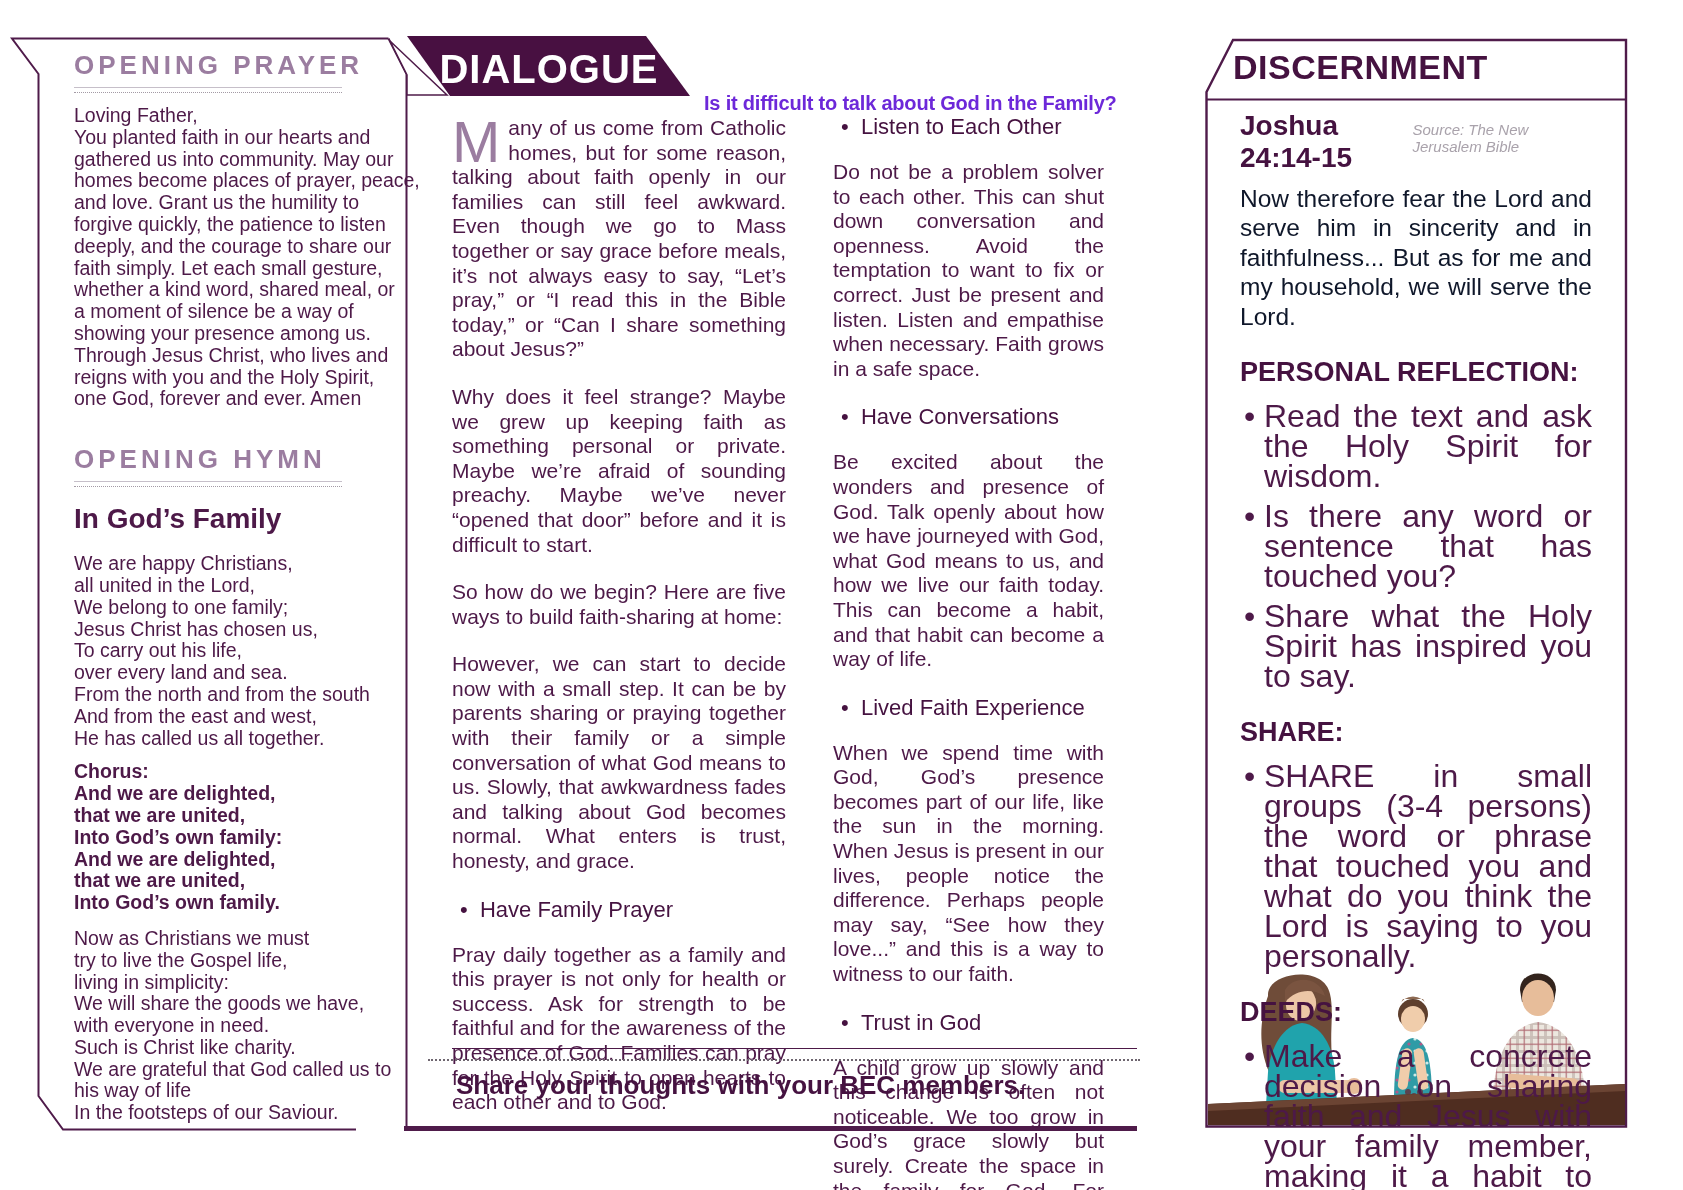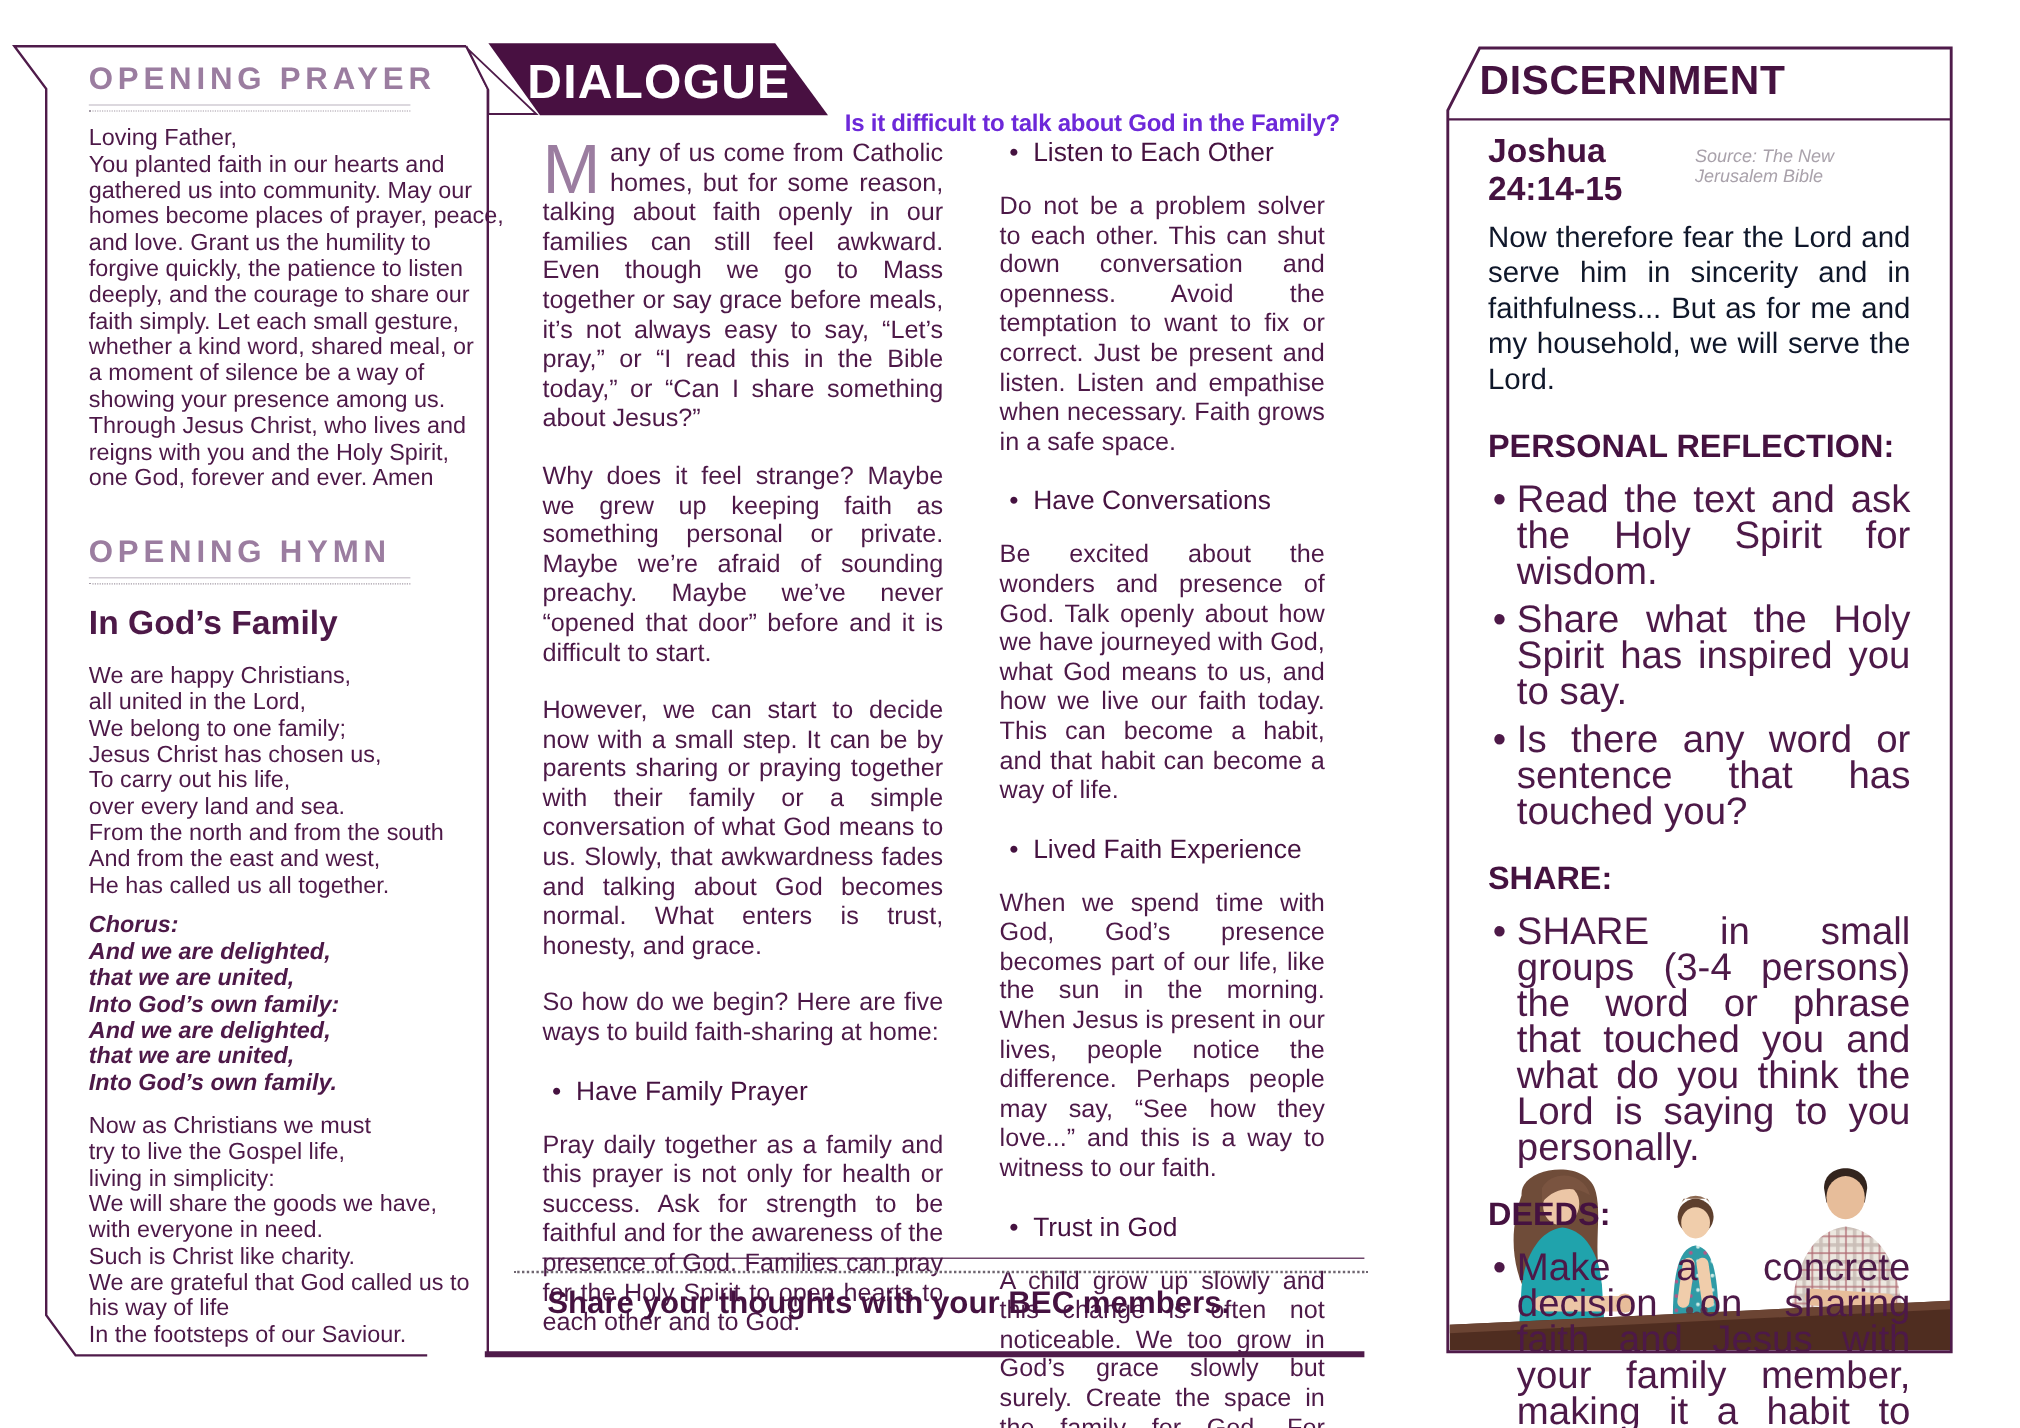--- a/index.html
+++ b/index.html
@@ -7,21 +7,21 @@
         font-family:"Liberation Sans", sans-serif;color:#4d1948;}
   .frame{position:absolute;left:0;top:0;z-index:0;}
   
   .left-panel{position:absolute;left:74px;top:50px;width:300px;z-index:2;}
   .side-title{font-size:26px;font-weight:bold;letter-spacing:4px;color:#9b7da0;margin:0;line-height:30px;}
   .title-rule{width:268px;height:4px;border-top:1px solid #c6bfc9;border-bottom:1px dotted #a39aa5;margin-top:7px;}
   .lines{font-size:19.5px;line-height:21.8px;color:#4d1948;margin-top:12px;}
   .lines div{white-space:nowrap;}
   .hymn-head{margin-top:34px;}
   .hymn-song-title{font-size:28px;font-weight:bold;color:#4d1948;margin:16px 0 0 0;line-height:32px;}
-  .chorus{font-weight:bold;font-style:italic;}
+  .chorus{font-weight:bold;}
   .verse2{margin-top:14px;}
   .verse1{margin-top:18px;}
   
   .banner-text{position:absolute;left:420px;top:44px;width:258px;z-index:2;text-align:center;
                font-size:40px;font-weight:bold;color:#ffffff;letter-spacing:1px;line-height:50px;}
   .subtitle{position:absolute;left:704px;top:92px;width:500px;z-index:2;
             font-size:20px;font-weight:bold;color:#6d28d9;letter-spacing:-0.2px;}
   
   .col{position:absolute;z-index:2;}
   .col1{left:452px;top:116px;width:334px;}
@@ -128,22 +128,22 @@
         <div>In the footsteps of our Saviour.</div>
       </div>
   </section>
 
   <div class="banner-text">DIALOGUE</div>
   <div class="subtitle">Is it difficult to talk about God in the Family?</div>
 
   <section class="col col1">
     <p class="body"><span class="dropcap">M</span><span>any of us come from Catholic homes, but for some reason, talking about faith openly in our families can still feel awkward. Even though we go to Mass together or say grace before meals, it’s not always easy to say, “Let’s pray,” or “I read this in the Bible today,” or “Can I share something about Jesus?”</span></p>
     <p class="body">Why does it feel strange? Maybe we grew up keeping faith as something personal or private. Maybe we’re afraid of sounding preachy. Maybe we’ve never “opened that door” before and it is difficult to start.</p>
+    <p class="body">So how do we begin? Here are five ways to build faith-sharing at home:</p>
     <p class="body">However, we can start to decide now with a small step. It can be by parents sharing or praying together with their family or a simple conversation of what God means to us. Slowly, that awkwardness fades and talking about God becomes normal. What enters is trust, honesty, and grace.</p>
-    <p class="body">So how do we begin? Here are five ways to build faith-sharing at home:</p>
     <div class="bullet-block">
       <div class="bullet-heading">Have Family Prayer</div>
       <p class="body">Pray daily together as a family and this prayer is not only for health or success. Ask for strength to be faithful and for the awareness of the presence of God. Families can pray for the Holy Spirit to open hearts to each other and to God.</p>
     </div>
   </section>
 
   <section class="col col2">
     <div class="bullet-block">
       <div class="bullet-heading">Listen to Each Other</div>
       <p class="body">Do not be a problem solver to each other. This can shut down conversation and openness. Avoid the temptation to want to fix or correct. Just be present and listen. Listen and empathise when necessary. Faith grows in a safe space.</p>
@@ -170,22 +170,22 @@
 
   <section class="right-text">
     <div class="scripture-row">
       <span class="scripture-ref">Joshua 24:14-15</span>
       <span class="scripture-source">Source: The New Jerusalem Bible</span>
     </div>
     <p class="verse">Now therefore fear the Lord and serve him in sincerity and in faithfulness... But as for me and my household, we will serve the Lord.</p>
 
     <h3 class="sect">PERSONAL REFLECTION:</h3>
     <div class="ditem">Read the text and ask the Holy Spirit for wisdom.</div>
+    <div class="ditem">Is there any word or sentence that has touched you?</div>
     <div class="ditem">Share what the Holy Spirit has inspired you to say.</div>
-    <div class="ditem">Is there any word or sentence that has touched you?</div>
 
     <h3 class="sect">SHARE:</h3>
     <div class="ditem">SHARE in small groups (3-4 persons) the word or phrase that touched you and what do you think the Lord is saying to you personally.</div>
 
     <h3 class="sect">DEEDS:</h3>
     <div class="ditem">Make a concrete decision on sharing faith and Jesus with your family member, making it a habit to pray together so that your family will serve God by serving each other.</div>
   </section>
 
   <svg class="photo" width="417" height="173" viewBox="0 0 417 173">
     <defs>

